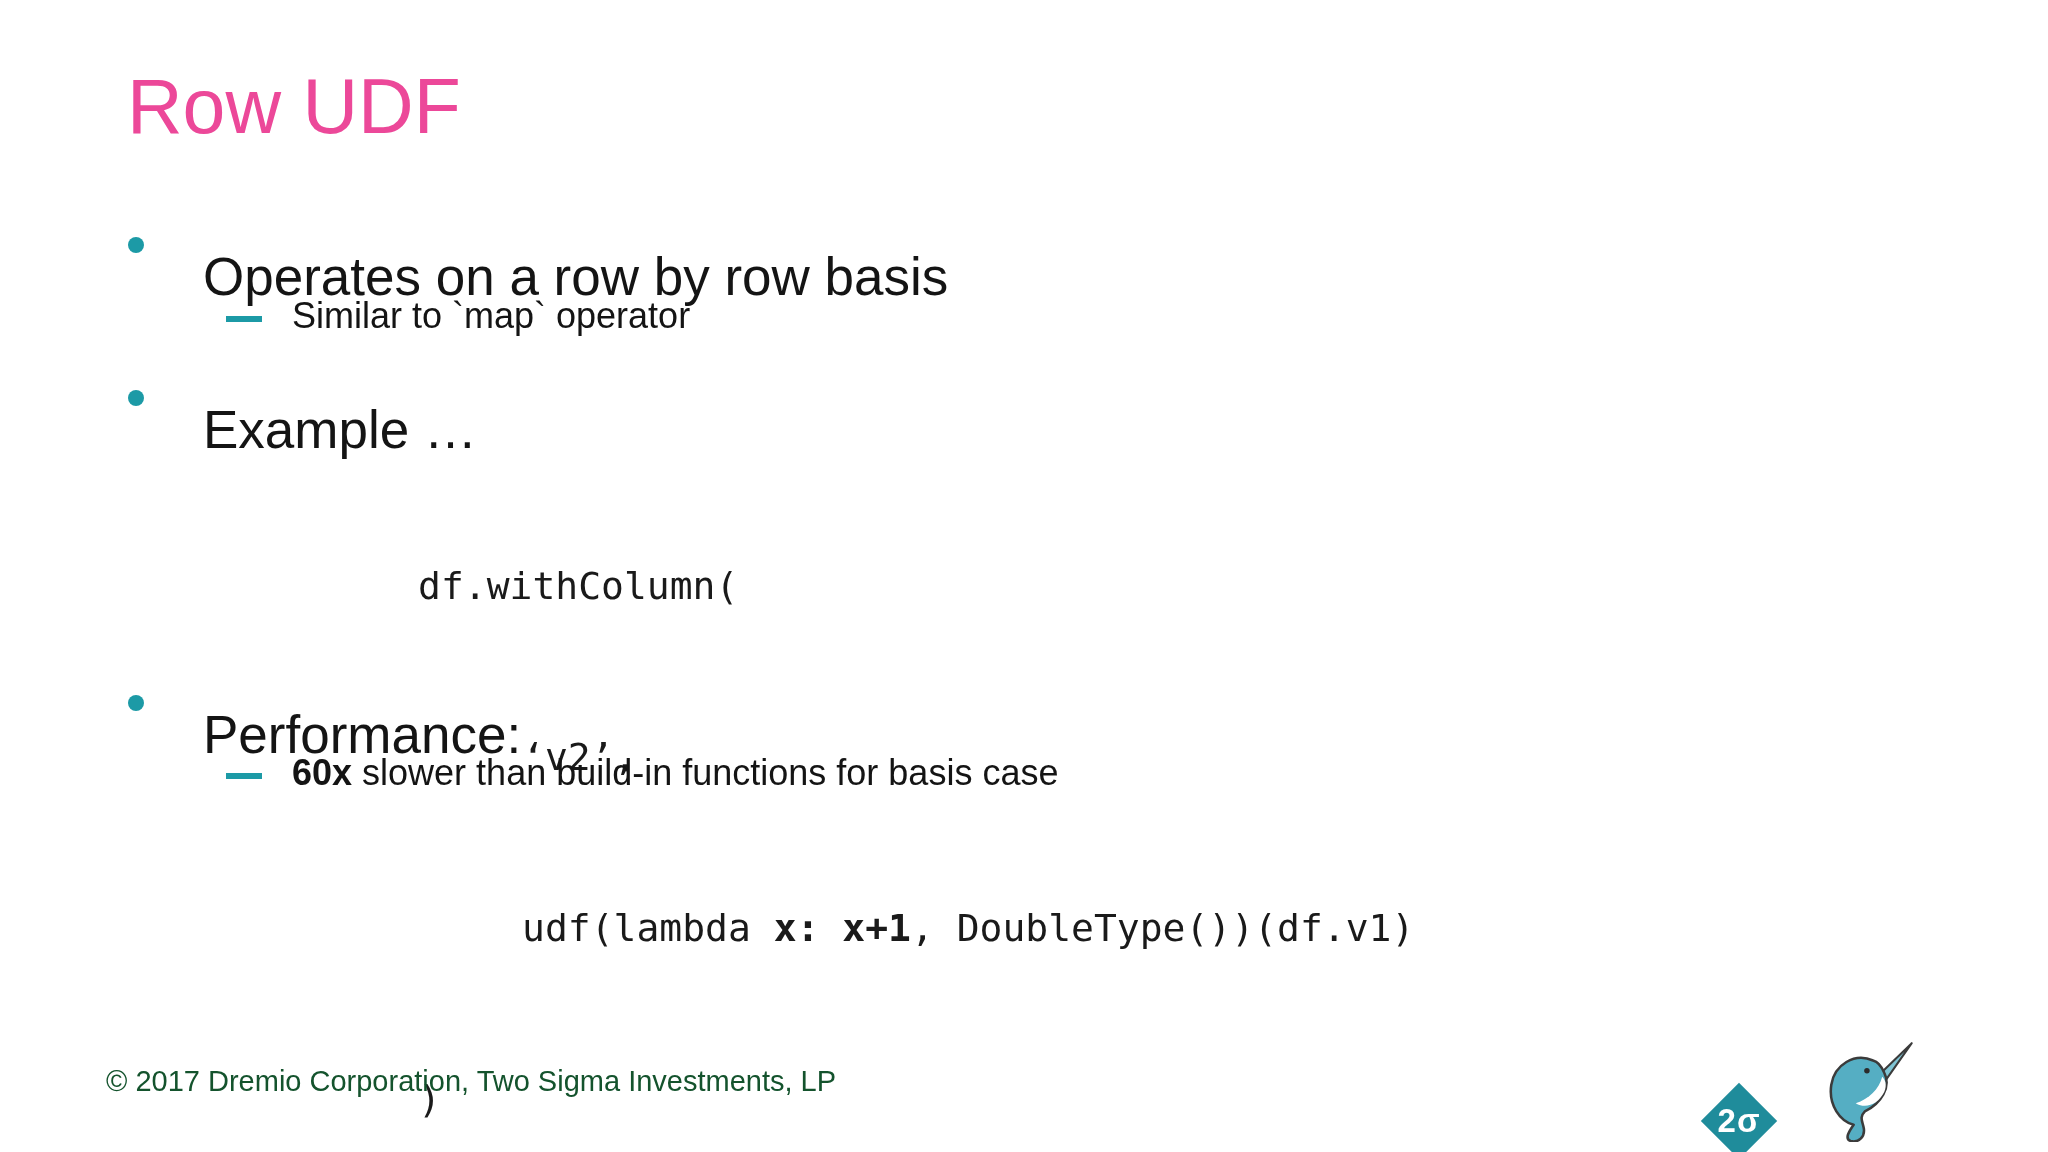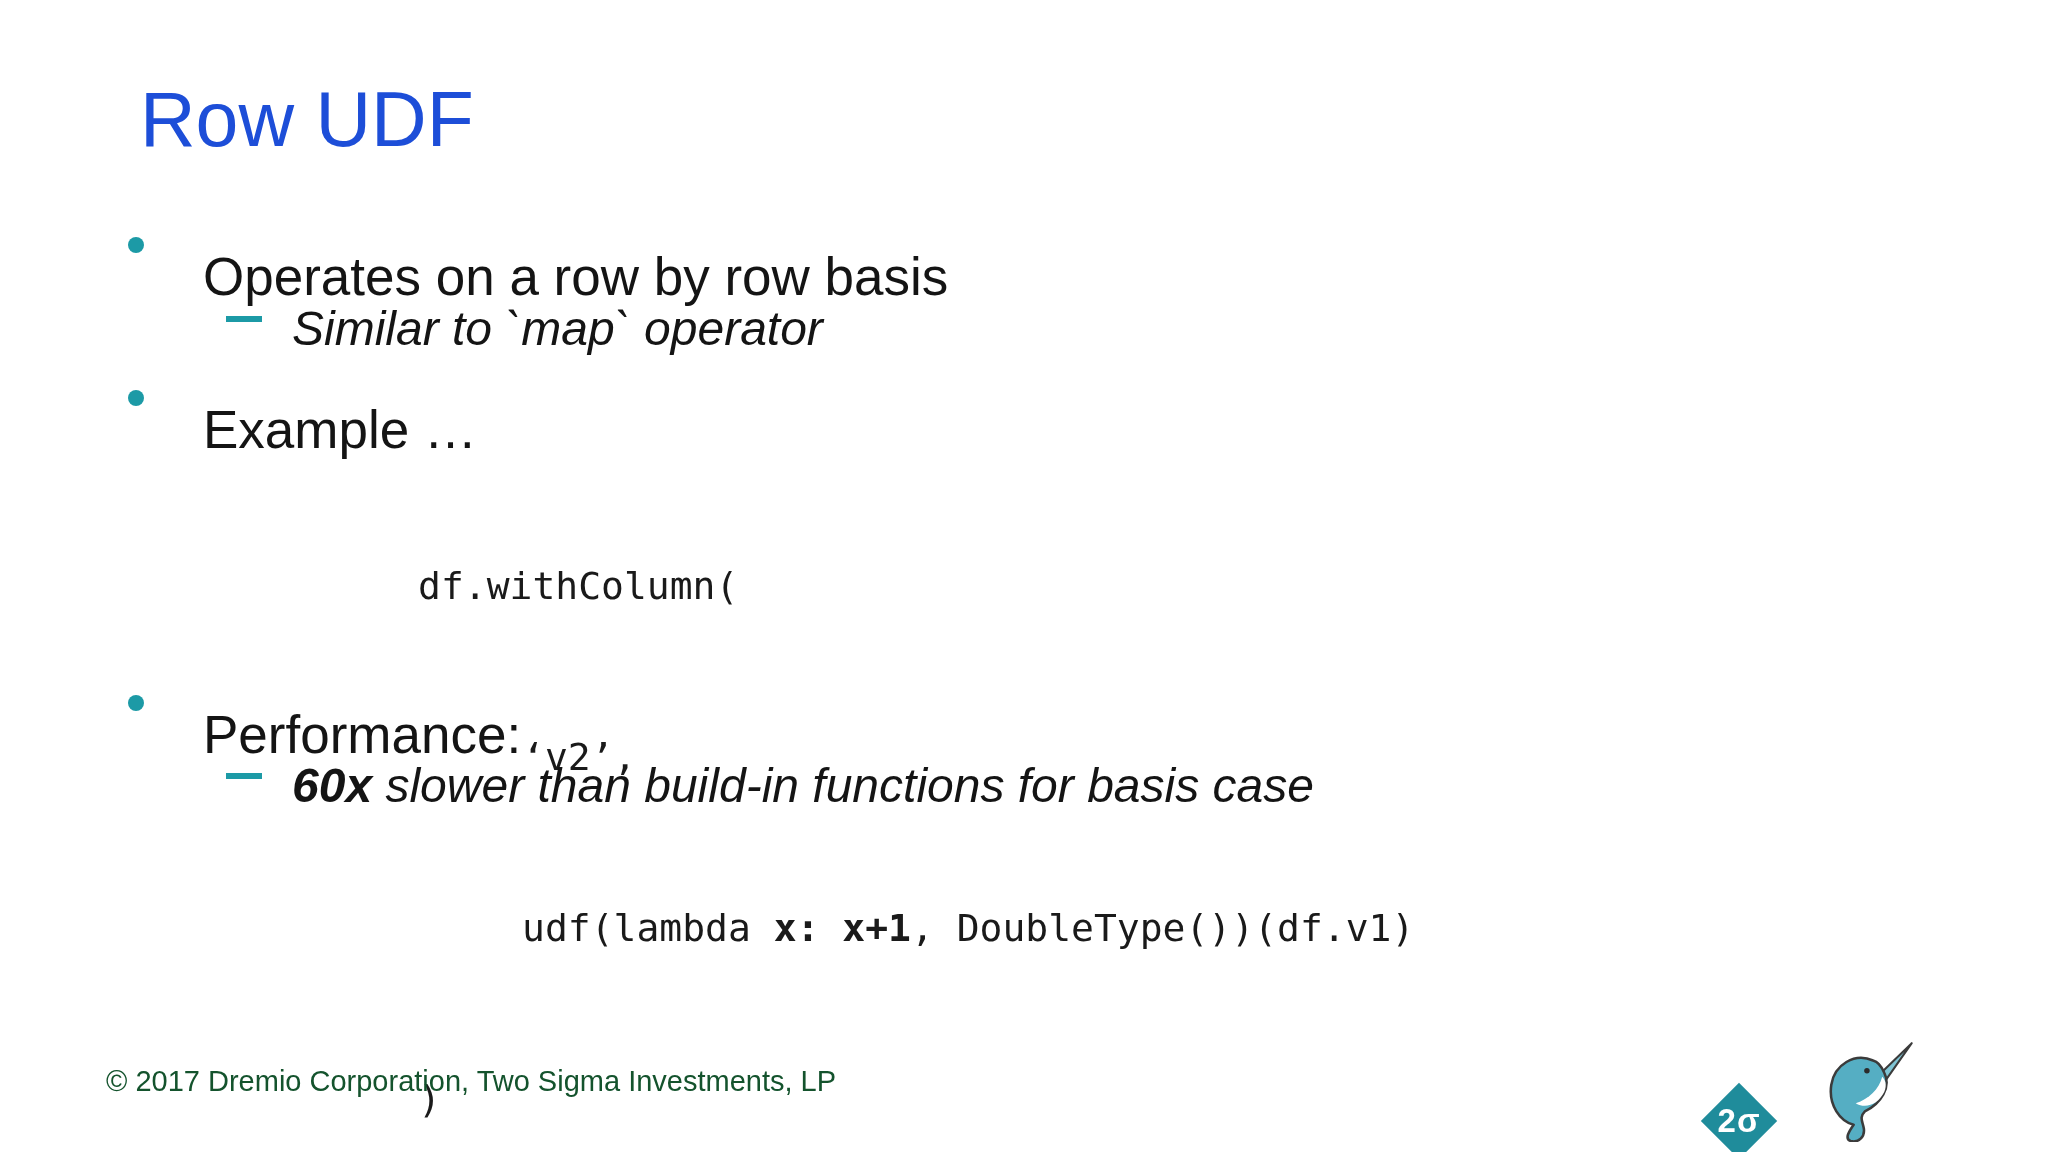--- a/index.html
+++ b/index.html
@@ -9,37 +9,37 @@
     font-family:"Liberation Sans", sans-serif;
     color:#141414;
     position:relative;
     overflow:hidden;
   }
   .slide{position:absolute;inset:0;}
 
   .title{
     position:absolute;left:124px;top:63px;
     font-size:77px;line-height:1.05;font-weight:400;
-    color:#1d4ed8;letter-spacing:0px;margin:16px;
+    color:#ec4899;letter-spacing:0px;margin:3px;
   }
 
   .row{position:absolute;left:0;width:2048px;white-space:nowrap;}
 
   .lvl1-text{
     position:absolute;left:203px;top:0;
     font-size:53px;line-height:1.15;color:#141414;margin-top:32px;
   }
   .dot{
     position:absolute;left:128px;top:22px;
     width:16px;height:16px;border-radius:50%;
     background:#1C9AA6;
   }
   .lvl2-text{
-    position:absolute;left:292px;top:8px;
-    font-size:48px;line-height:1.15;color:#141414;font-style:italic;
+    position:absolute;left:292px;top:2px;
+    font-size:36px;line-height:1.15;color:#141414;
   }
   .dash{
     position:absolute;left:226px;top:23px;
     width:36px;height:6px;background:#1C9AA6;
   }
   .bold{font-weight:bold;}
 
   .code{
     position:absolute;left:418px;top:444px;
     font-family:"DejaVu Sans Mono", monospace;

